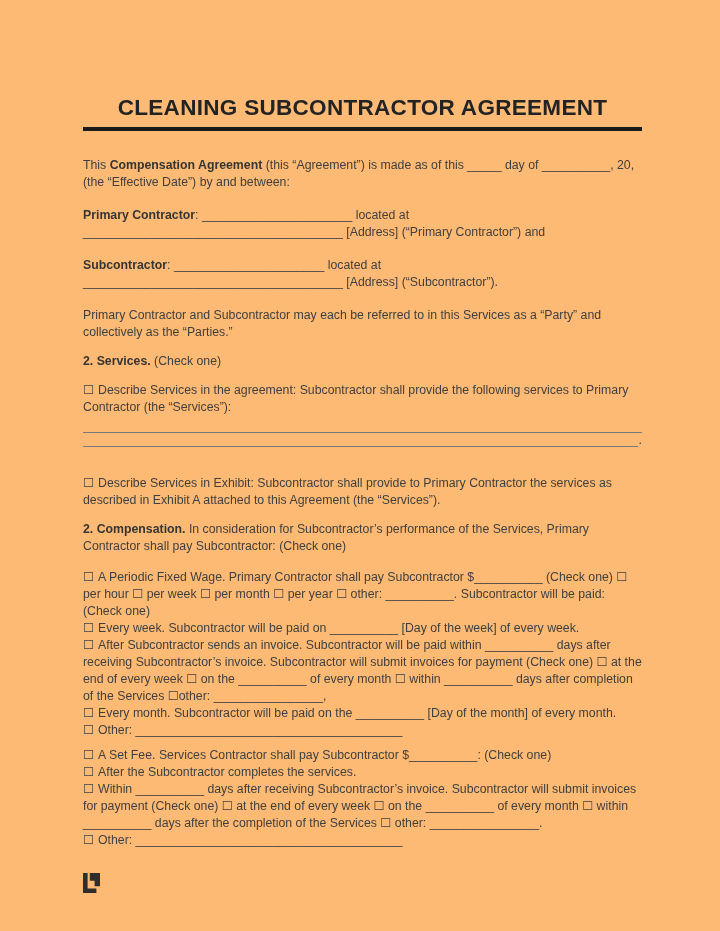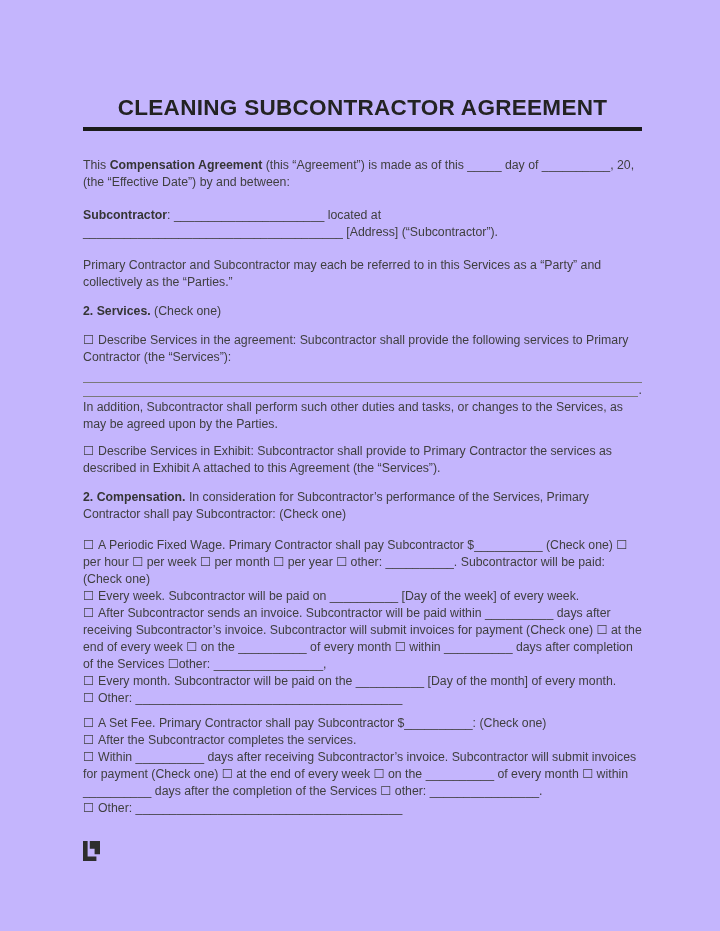--- a/index.html
+++ b/index.html
@@ -1,19 +1,19 @@
 <!DOCTYPE html>
 <html><head>
 <meta charset="utf-8">
 <style>
   html,body { margin:0; padding:0; background:#ffffff; }
   .page {
     position:relative;
     width:720px; height:931px;
-    background:#c4b5fd;
+    background:#fdba74;
     overflow:hidden;
     color:#3f3f3f;
     font-family:"Liberation Sans","DejaVu Sans",sans-serif;
     font-size:12.3px;
     line-height:17px;
   }
   .content { padding:96px 78px 0 83px; }
   .doc-title {
     margin:0;
     text-align:center;
@@ -25,21 +25,21 @@
   }
   .title-rule { height:4px; background:#1b1b1b; margin-top:7px; }
   .para { margin:0; }
   b, strong { color:#353535; }
   .u { }
   .cb { display:inline; margin-right:4px; }
   .mt26 { margin-top:26px; }
   .mt16 { margin-top:16px; }
   .mt14 { margin-top:14px; }
   .mt12 { margin-top:12px; }
-  .mt10 { margin-top:10px; }
+  .mt10 { margin-top:28px; }
   .mt8  { margin-top:8px; }
   .mt2  { margin-top:2px; }
   .ruled-wrap { margin-top:4px; }
   .ruled { border-bottom:1px solid #7a7a7a; height:12px; }
   .ruled-row { display:flex; align-items:flex-end; }
   .ruled-row .fill { flex:1; border-bottom:1px solid #7a7a7a; height:12px; }
   .ruled-row .tail { margin-left:1px; line-height:14px; }
   .logo { margin-top:24px; width:17px; height:20px; }
   .logo svg { display:block; }
 </style>
@@ -47,53 +47,53 @@
 <body>
 
 <div class="page">
   <div class="content">
 
     <h1 class="doc-title">CLEANING SUBCONTRACTOR AGREEMENT</h1>
     <div class="title-rule"></div>
 
     <p class="para mt26"><span>This </span><b>Compensation Agreement</b><span> (this “Agreement”) is made as of this _____ day of __________, 20, (the “Effective Date”) by and between:</span></p>
 
+    <p class="para mt16"><b>Primary Contractor</b><span>: ______________________ located at</span><br><span>______________________________________ [Address] (“Primary Contractor”) and</span></p>
 
     <p class="para mt16"><b>Subcontractor</b><span>: ______________________ located at</span><br><span>______________________________________ [Address] (“Subcontractor”).</span></p>
 
     <p class="para mt16">Primary Contractor and Subcontractor may each be referred to in this Services as a “Party” and collectively as the “Parties.”</p>
 
     <p class="para mt12"><b>2. Services.</b><span> (Check one)</span></p>
 
     <p class="para mt12"><span class="cb">☐</span><span class="u">Describe Services in the agreement:</span><span> Subcontractor shall provide the following services to Primary Contractor (the “Services”):</span></p>
 
     <div class="ruled-wrap">
       <div class="ruled"></div>
       <div class="ruled-row">
           <div class="fill"></div>
           <span class="tail">.</span>
         </div>
     </div>
 
-    <p class="para mt2">In addition, Subcontractor shall perform such other duties and tasks, or changes to the Services, as may be agreed upon by the Parties.</p>
 
     <p class="para mt10"><span class="cb">☐</span><span class="u">Describe Services in Exhibit</span><span>: Subcontractor shall provide to Primary Contractor the services as described in Exhibit A attached to this Agreement (the “Services”).</span></p>
 
     <p class="para mt12"><b>2. Compensation.</b><span> In consideration for Subcontractor’s performance of the Services, Primary Contractor shall pay Subcontractor: (Check one)</span></p>
 
     <div class="mt14">
       <p class="para"><span class="cb">☐</span><span class="u">A Periodic Fixed Wage</span><span>. Primary Contractor shall pay Subcontractor $__________ (Check one) ☐ per hour ☐ per week ☐ per month ☐ per year ☐ other: __________. Subcontractor will be paid: (Check one)</span></p>
       <p class="para"><span class="cb">☐</span><span>Every week. Subcontractor will be paid on __________ [Day of the week] of every week.</span></p>
       <p class="para"><span class="cb">☐</span><span>After Subcontractor sends an invoice. Subcontractor will be paid within __________ days after receiving Subcontractor’s invoice. Subcontractor will submit invoices for payment (Check one) ☐ at the end of every week ☐ on the __________ of every month ☐ within __________ days after completion of the Services ☐other: ________________,</span></p>
       <p class="para"><span class="cb">☐</span><span>Every month. Subcontractor will be paid on the __________ [Day of the month] of every month.</span></p>
       <p class="para"><span class="cb">☐</span><span>Other: _______________________________________</span></p>
     </div>
 
     <div class="mt8">
-      <p class="para"><span class="cb">☐</span><span class="u">A Set Fee</span><span>. Primary Contractor shall pay Subcontractor $__________: (Check one)</span></p>
+      <p class="para"><span class="cb">☐</span><span class="u">A Set Fee</span><span>. Services Contractor shall pay Subcontractor $__________: (Check one)</span></p>
       <p class="para"><span class="cb">☐</span><span>After the Subcontractor completes the services.</span></p>
       <p class="para"><span class="cb">☐</span><span>Within __________ days after receiving Subcontractor’s invoice. Subcontractor will submit invoices for payment (Check one) ☐ at the end of every week ☐ on the __________ of every month ☐ within __________ days after the completion of the Services ☐ other: ________________.</span></p>
       <p class="para"><span class="cb">☐</span><span>Other: _______________________________________</span></p>
     </div>
 
     <div class="logo">
       <svg width="17" height="20" viewBox="0 0 17 20" xmlns="http://www.w3.org/2000/svg">
         <path d="M0 0 H4.6 V15.4 H13.4 V20 H0 Z" fill="#2e2e2e"></path>
         <path d="M6.8 0 H17 V13.2 H11.6 V7.8 H6.8 Z" fill="#2e2e2e"></path>
       </svg>

